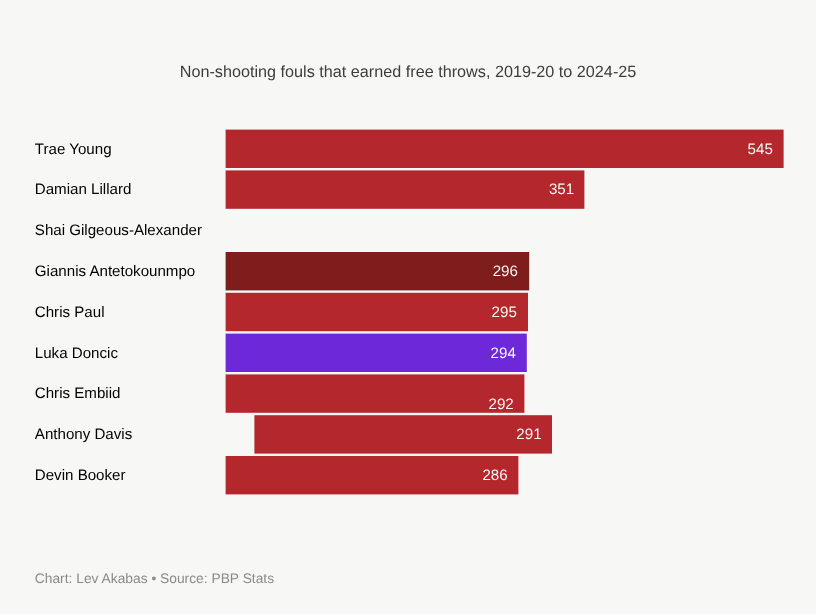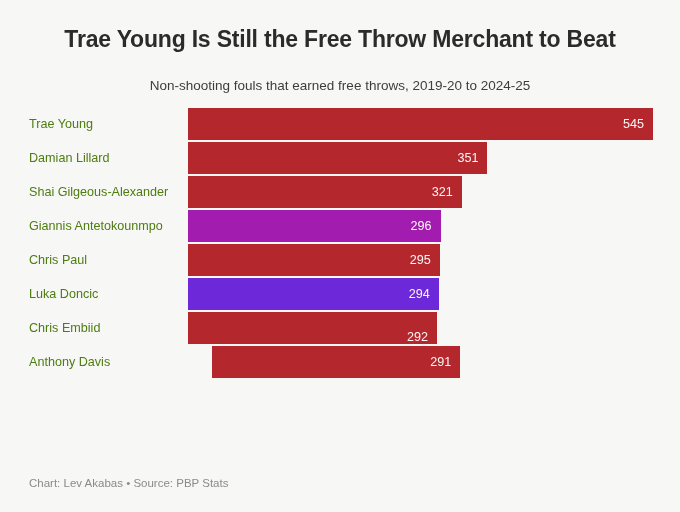--- a/index.html
+++ b/index.html
@@ -59,21 +59,21 @@
     width: 680px;
   }
 
   .row-label {
     position: absolute;
     left: 29px;
     top: 0;
     height: 32px;
     line-height: 32px;
     font-size: 12.6px;
-    color: #4d7c0f;
+    color: #000000;
     white-space: nowrap;
   }
 
   .bar-track {
     position: absolute;
     left: 188px;
     top: 0;
     width: 465px;
     height: 32px;
   }
@@ -104,21 +104,20 @@
     color: #8a8a8a;
     white-space: nowrap;
   }
 </style>
 </head>
 <body>
 
 <div class="chart-card">
 
   <div class="header">
-    <h1 class="chart-title">Trae Young Is Still the Free Throw Merchant to Beat</h1>
     <p class="chart-subtitle">Non-shooting fouls that earned free throws, 2019-20 to 2024-25</p>
   </div>
 
   <div class="plot">
       <div class="bar-row">
         <div class="row-label">Trae Young</div>
         <div class="bar-track">
           <div class="bar" style="width: 100%; background: rgb(180, 40, 45);">
             <span class="bar-value">545</span>
           </div>
@@ -127,30 +126,25 @@
       <div class="bar-row">
         <div class="row-label">Damian Lillard</div>
         <div class="bar-track">
           <div class="bar" style="width: 64.4037%; background: rgb(180, 40, 45);">
             <span class="bar-value">351</span>
           </div>
         </div>
       </div>
       <div class="bar-row">
         <div class="row-label">Shai Gilgeous-Alexander</div>
-        <div class="bar-track">
-          <div class="bar" style="width: 58.8991%; background: rgb(180, 40, 45);">
-            <span class="bar-value">321</span>
-          </div>
-        </div>
       </div>
       <div class="bar-row">
         <div class="row-label">Giannis Antetokounmpo</div>
         <div class="bar-track">
-          <div class="bar" style="width: 54.3119%; background: #a21caf; text-align: center;">
+          <div class="bar" style="width: 54.3119%; background: #7f1d1d; text-align: center;">
             <span class="bar-value">296</span>
           </div>
         </div>
       </div>
       <div class="bar-row">
         <div class="row-label">Chris Paul</div>
         <div class="bar-track">
           <div class="bar" style="width: 54.1284%; background: rgb(180, 40, 45);">
             <span class="bar-value">295</span>
           </div>
@@ -173,17 +167,25 @@
         </div>
       </div>
       <div class="bar-row">
         <div class="row-label">Anthony Davis</div>
         <div class="bar-track">
           <div class="bar" style="width: 53.3945%; background: rgb(180, 40, 45); margin-left: 24px;">
             <span class="bar-value">291</span>
           </div>
         </div>
       </div>
+      <div class="bar-row">
+        <div class="row-label">Devin Booker</div>
+        <div class="bar-track">
+          <div class="bar" style="width: 52.4771%; background: rgb(180, 40, 45);">
+            <span class="bar-value">286</span>
+          </div>
+        </div>
+      </div>
     </div>
 
   <div class="footer">Chart: Lev Akabas • Source: PBP Stats</div>
 
 </div>
 
 </body></html>

